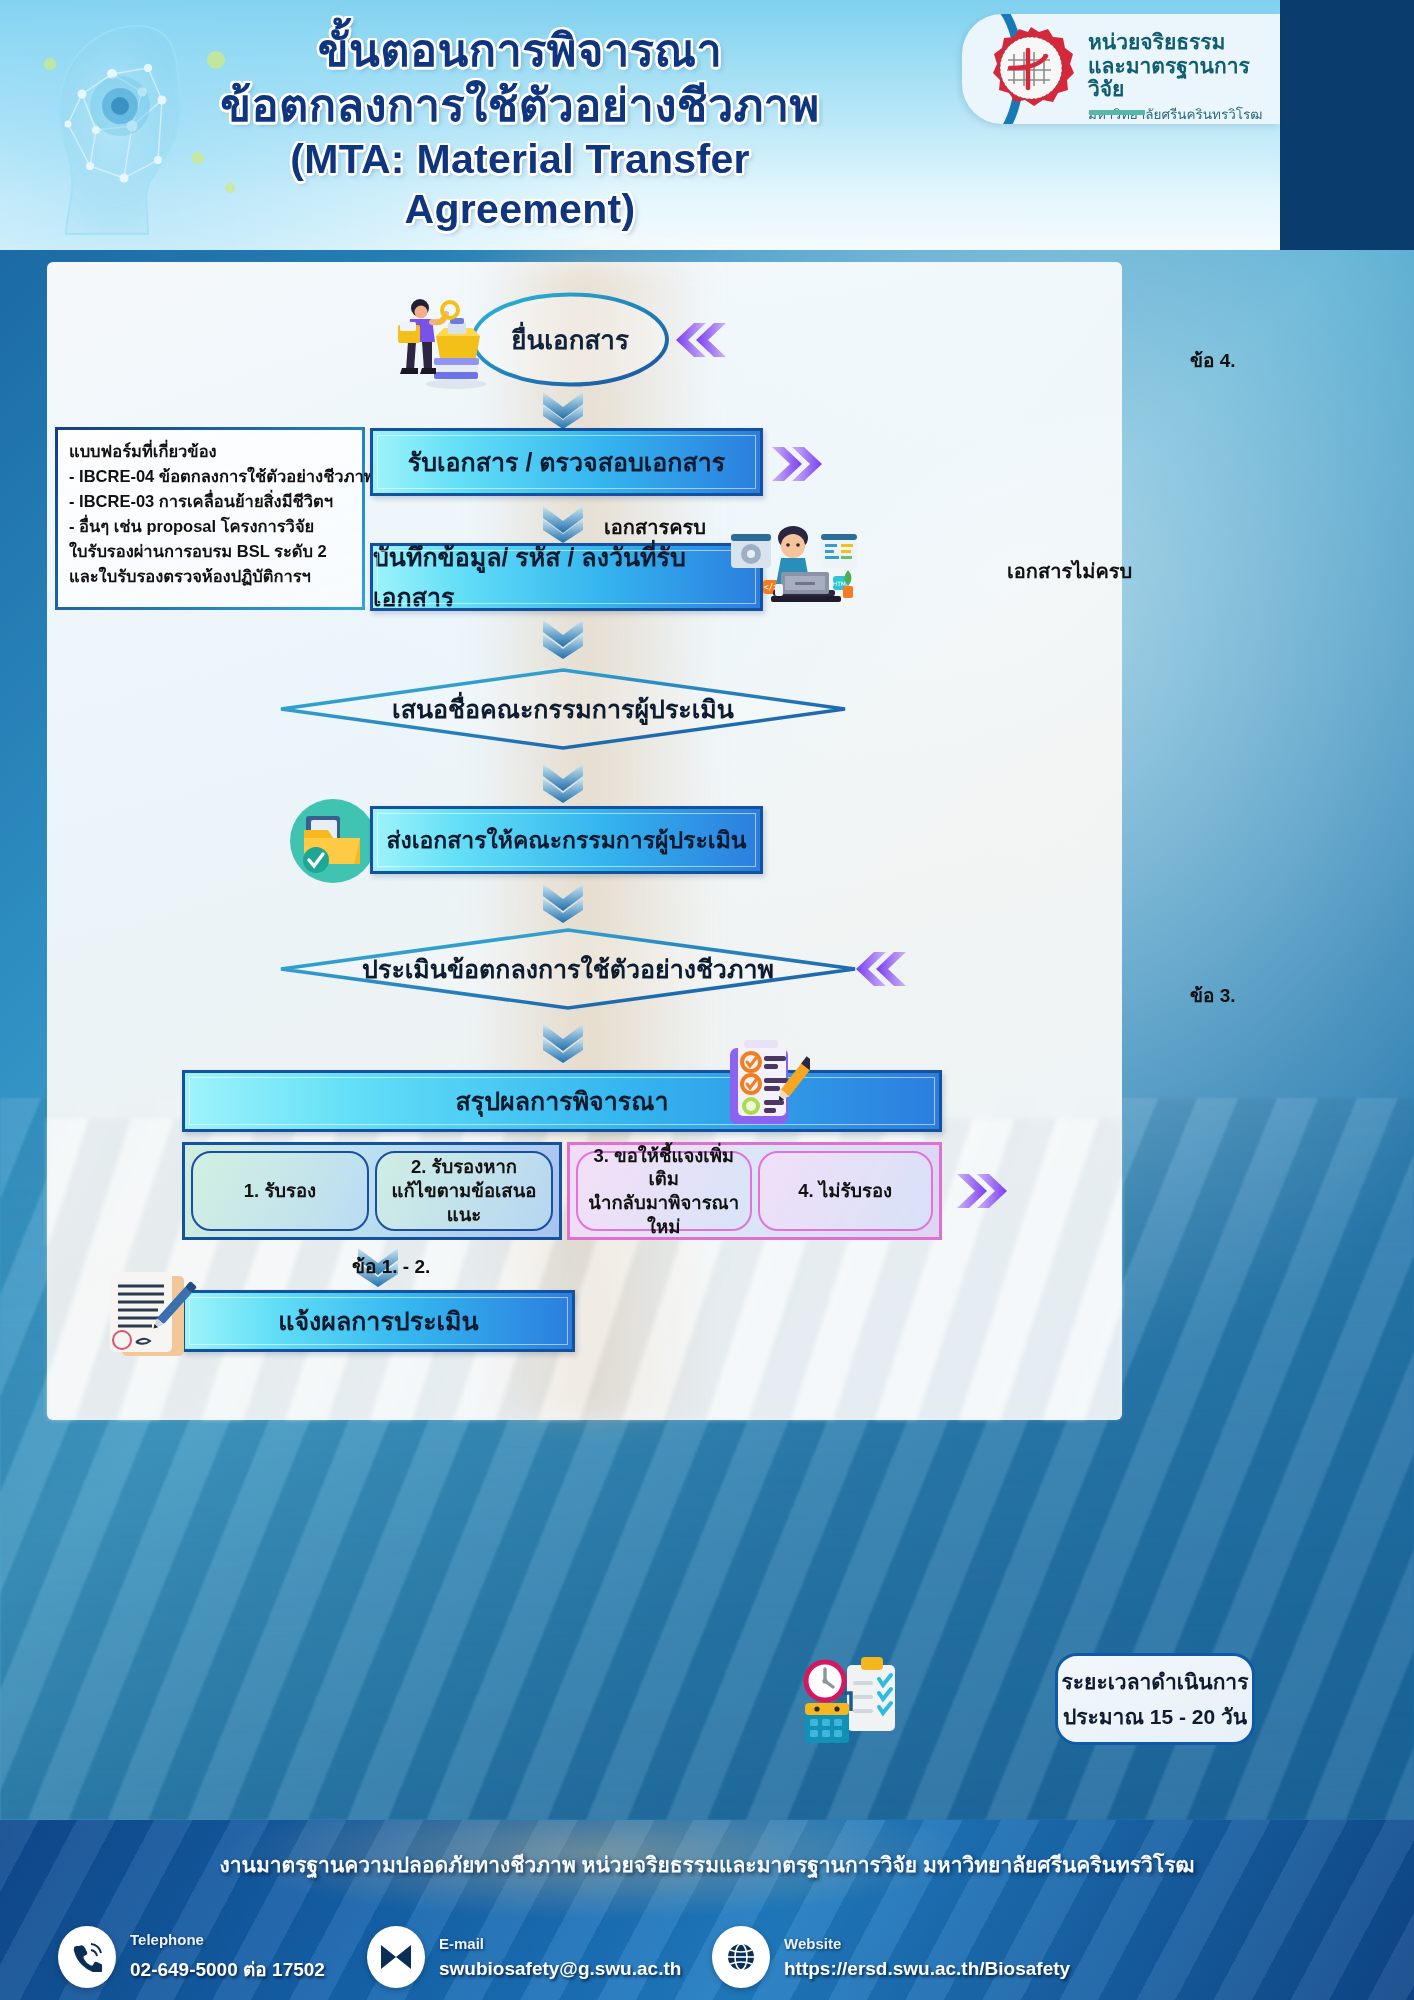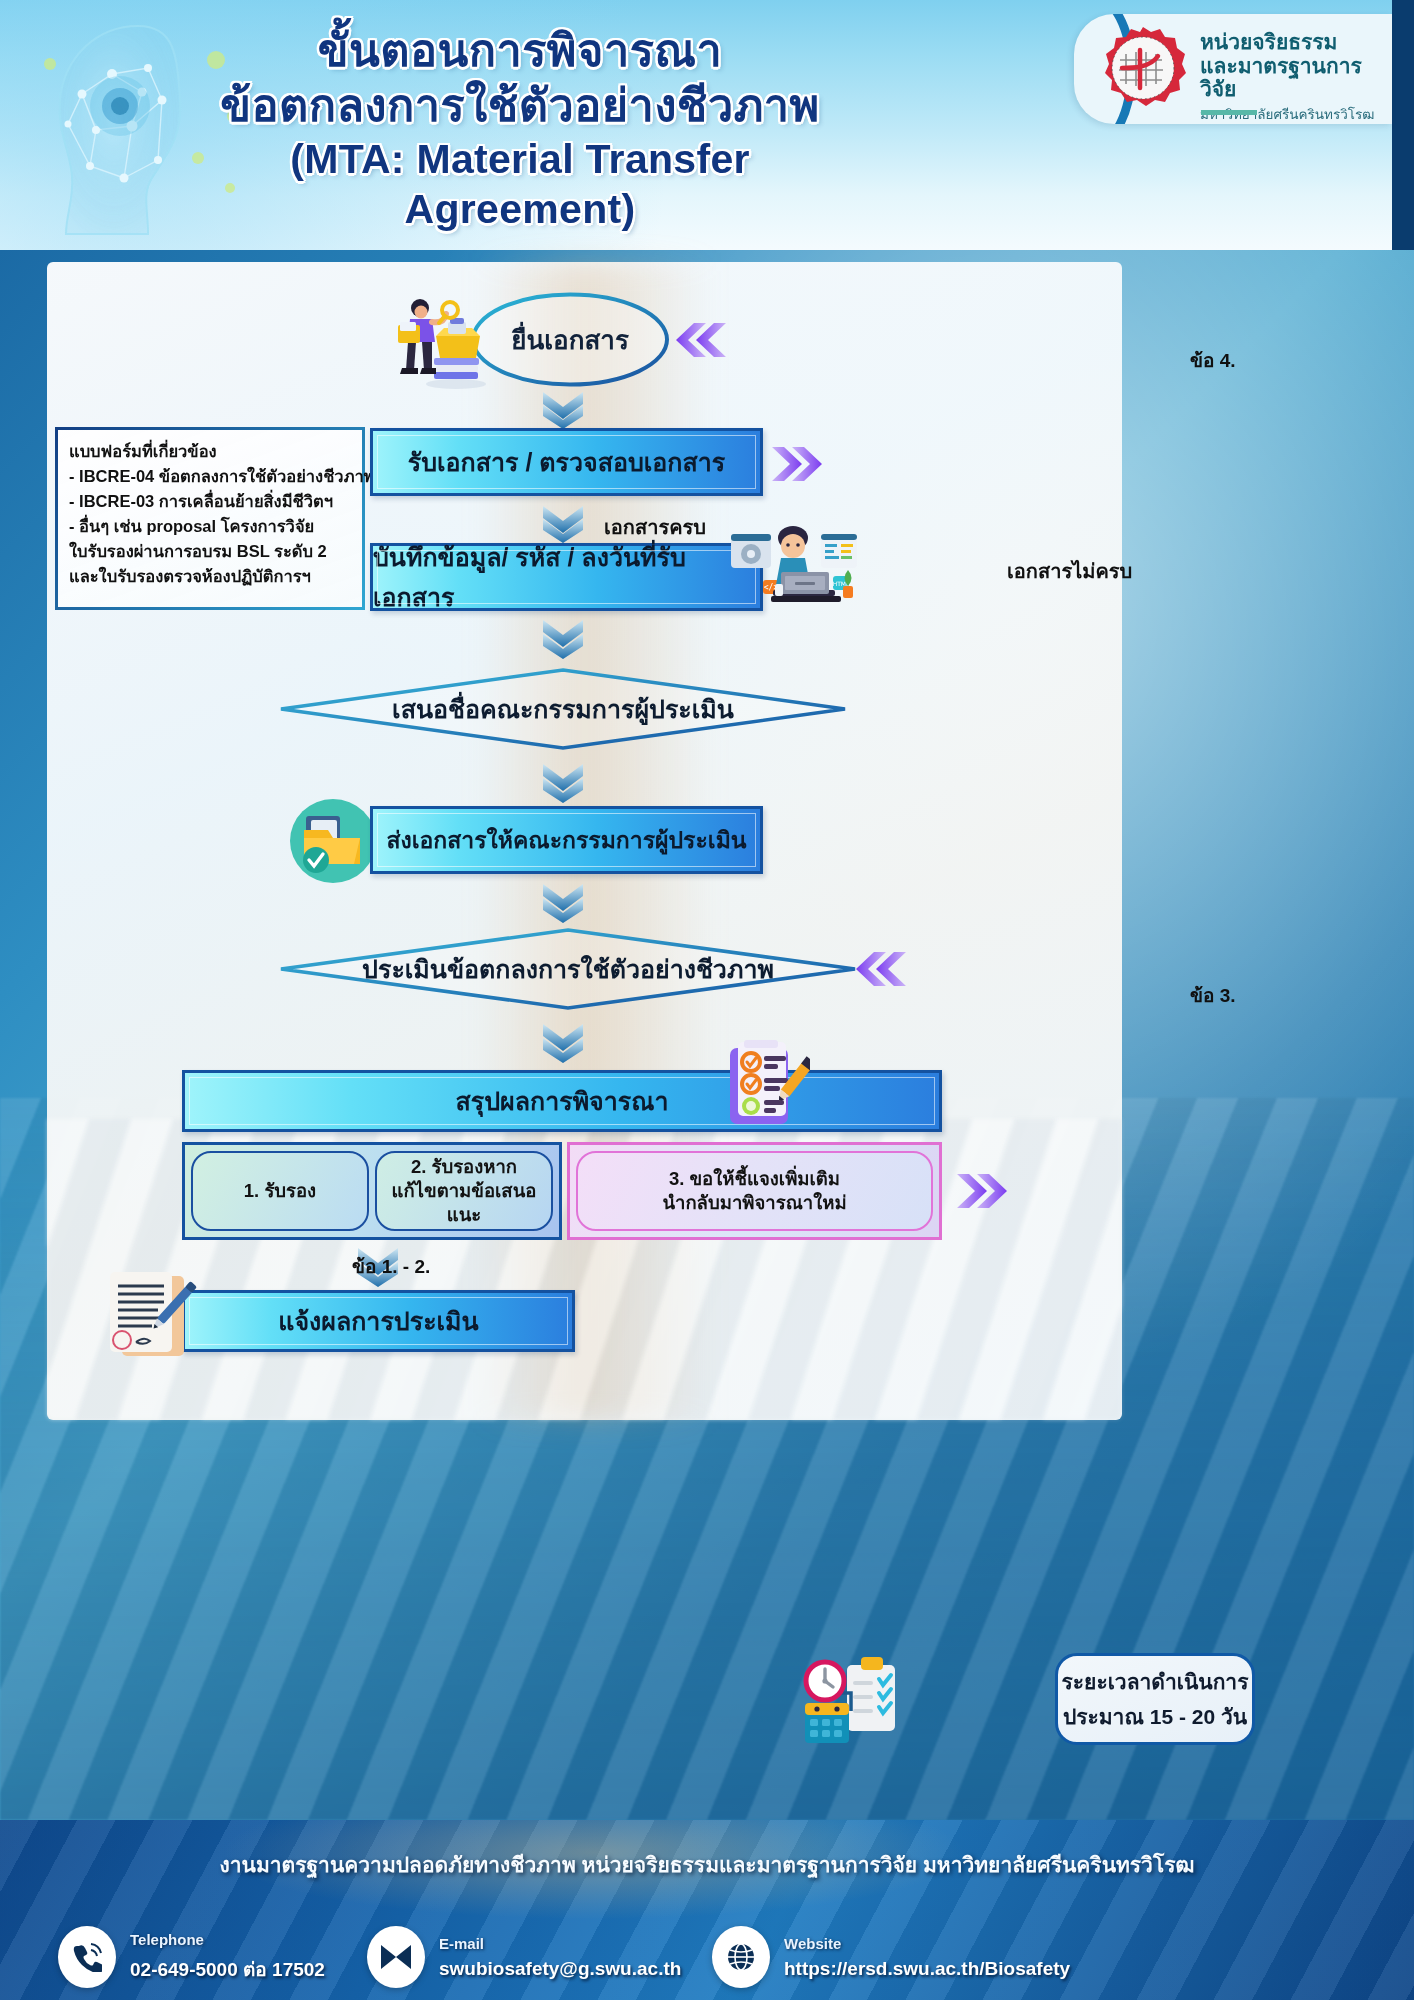--- a/index.html
+++ b/index.html
@@ -6,21 +6,21 @@
   html,body { width:1414px; height:2000px; }
   body {
     font-family: "Liberation Sans", sans-serif;
     position:relative;
     overflow:hidden;
     background:#0a3c6e;
   }
 
   
   .header {
-    position:absolute; left:0; top:0; width:1392px; height:250px;
+    position:absolute; left:0; top:0; width:1280px; height:250px;
     background:
       radial-gradient(circle at 10% 55%, rgba(140,215,245,0.55) 0%, rgba(140,215,245,0) 42%),
       linear-gradient(180deg,#7fd0ef 0%, #9bdcf3 22%, #bfe9f8 52%, #e4f6fc 78%, #f4fbfe 100%);
   }
   
   .brain-deco {
     position:absolute; left:20px; top:8px; width:250px; height:240px;
     opacity:.95;
   }
   .header-title {
@@ -592,20 +592,21 @@
 </svg>
 
 <div class="res-group-left">
   <div class="res-pill">1. รับรอง</div>
   <div class="res-pill" style="white-space:pre-line;">2. รับรองหาก
 แก้ไขตามข้อเสนอแนะ</div>
 </div>
 <div class="res-group-right">
   <div class="res-pill" style="white-space:pre-line;">3. ขอให้ชี้แจงเพิ่มเติม
 นำกลับมาพิจารณาใหม่</div>
+  <div class="res-pill">4. ไม่รับรอง</div>
 </div>
 
 <div class="chev-h" style="left:955px; top:1172px;">
   <svg width="56" height="38" viewBox="0 0 56 38">
     <path d="M2 2 L20 19 L2 36 L14 36 L32 19 L14 2 Z" fill="url(#pc1)"></path>
     <path d="M22 2 L40 19 L22 36 L34 36 L52 19 L34 2 Z" fill="url(#pc1)"></path>
   </svg>
 </div>
 
 <div class="chev-d" style="left:356px; top:1246px;">

